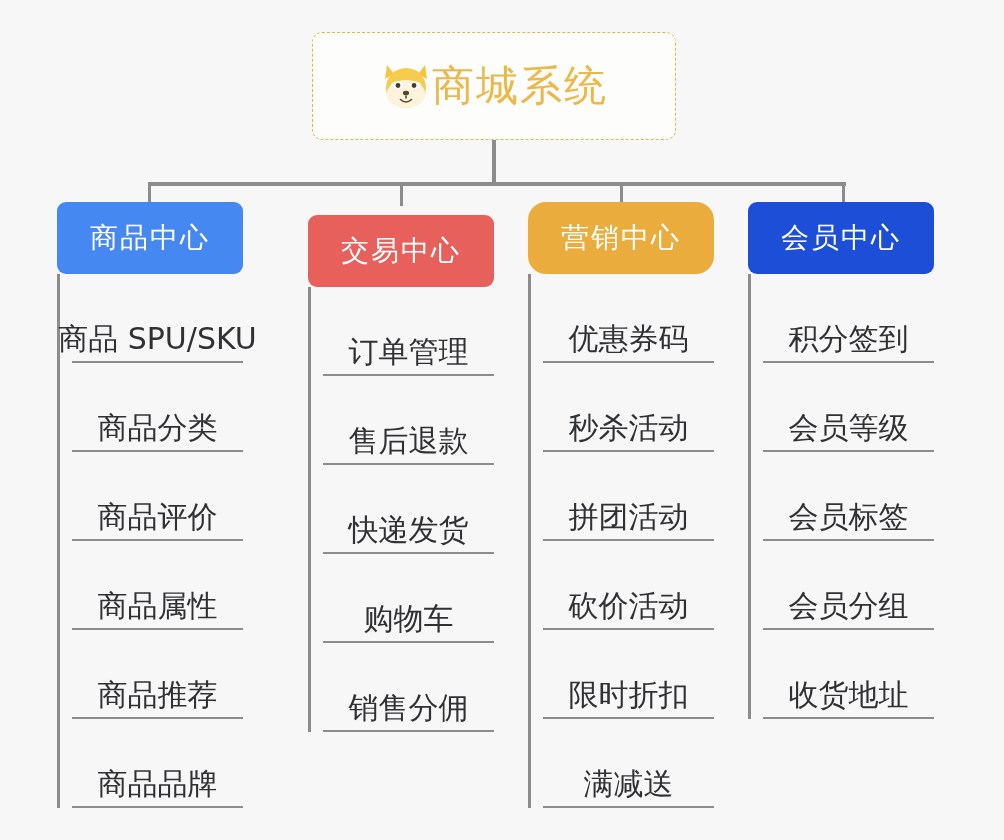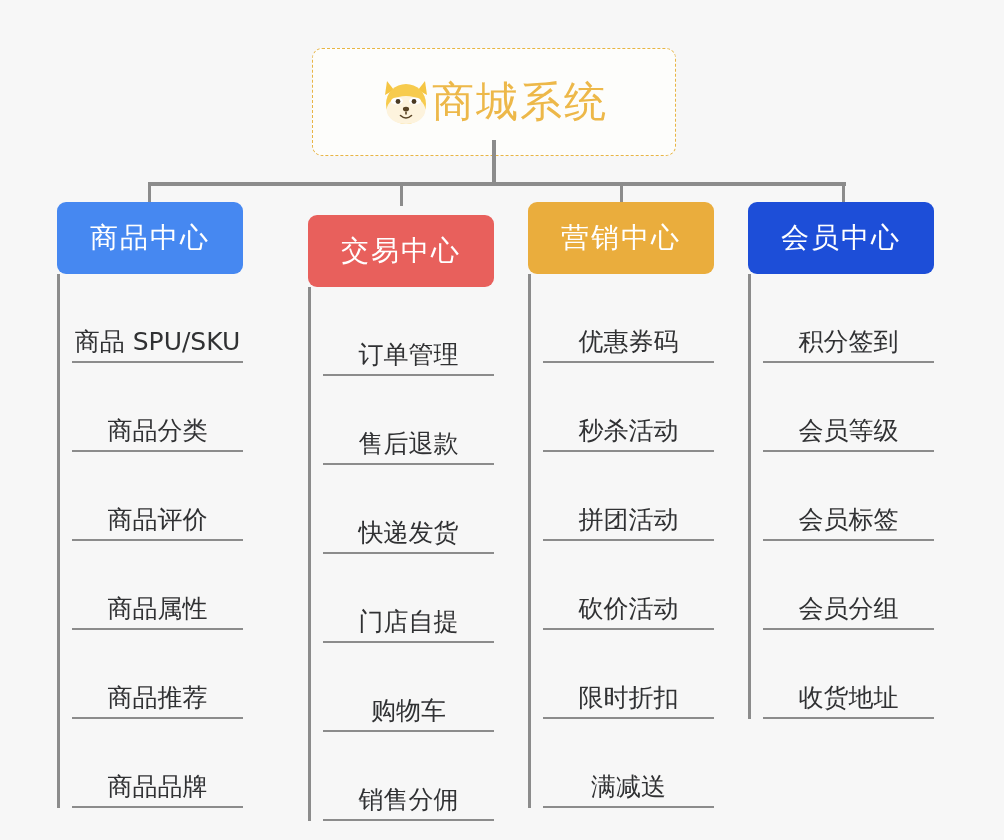--- a/index.html
+++ b/index.html
@@ -19,21 +19,21 @@
     position: relative;
     width: 1004px;
     height: 840px;
     background: #f7f7f7;
   }
 
   
   .root-node {
     position: absolute;
     left: 312px;
-    top: 48px;
+    top: 32px;
     width: 364px;
     height: 108px;
     box-sizing: border-box;
     background: #fdfdfb;
     border: 1px dashed #e8b545;
     border-radius: 10px;
     display: flex;
     align-items: center;
     justify-content: center;
     gap: 0;
@@ -93,21 +93,21 @@
   .leaf-item {
     height: 89px;
     box-sizing: border-box;
     border-bottom: 2px solid #8c8c8c;
     display: flex;
     align-items: flex-end;
     justify-content: center;
     padding-bottom: 6px;
   }
   .leaf-label {
-    font-size: 25px;
+    font-size: 30px;
     color: #303133;
     line-height: 1.1;
     white-space: nowrap;
     padding: 0 8px;
   }
 </style>
 </head>
 <body>
 
 <div id="canvas">
@@ -173,33 +173,30 @@
       <div class="leaf-item">
           <span class="leaf-label">订单管理</span>
         </div>
       <div class="leaf-item">
           <span class="leaf-label">售后退款</span>
         </div>
       <div class="leaf-item">
           <span class="leaf-label">快递发货</span>
         </div>
       <div class="leaf-item">
-          <span class="leaf-label">门店自提</span>
-        </div>
-      <div class="leaf-item">
           <span class="leaf-label">购物车</span>
         </div>
       <div class="leaf-item">
           <span class="leaf-label">销售分佣</span>
         </div>
     </div>
   </div>
 
   <div class="column" style="left:528px;">
-    <div class="cat-box" style="background:#eaad3d;">
+    <div class="cat-box" style="background:#eaad3d;border-radius:18px;">
       <span class="cat-label">营销中心</span>
     </div>
     <div class="leaf-stack">
       <div class="leaf-item">
           <span class="leaf-label">优惠券码</span>
         </div>
       <div class="leaf-item">
           <span class="leaf-label">秒杀活动</span>
         </div>
       <div class="leaf-item">

